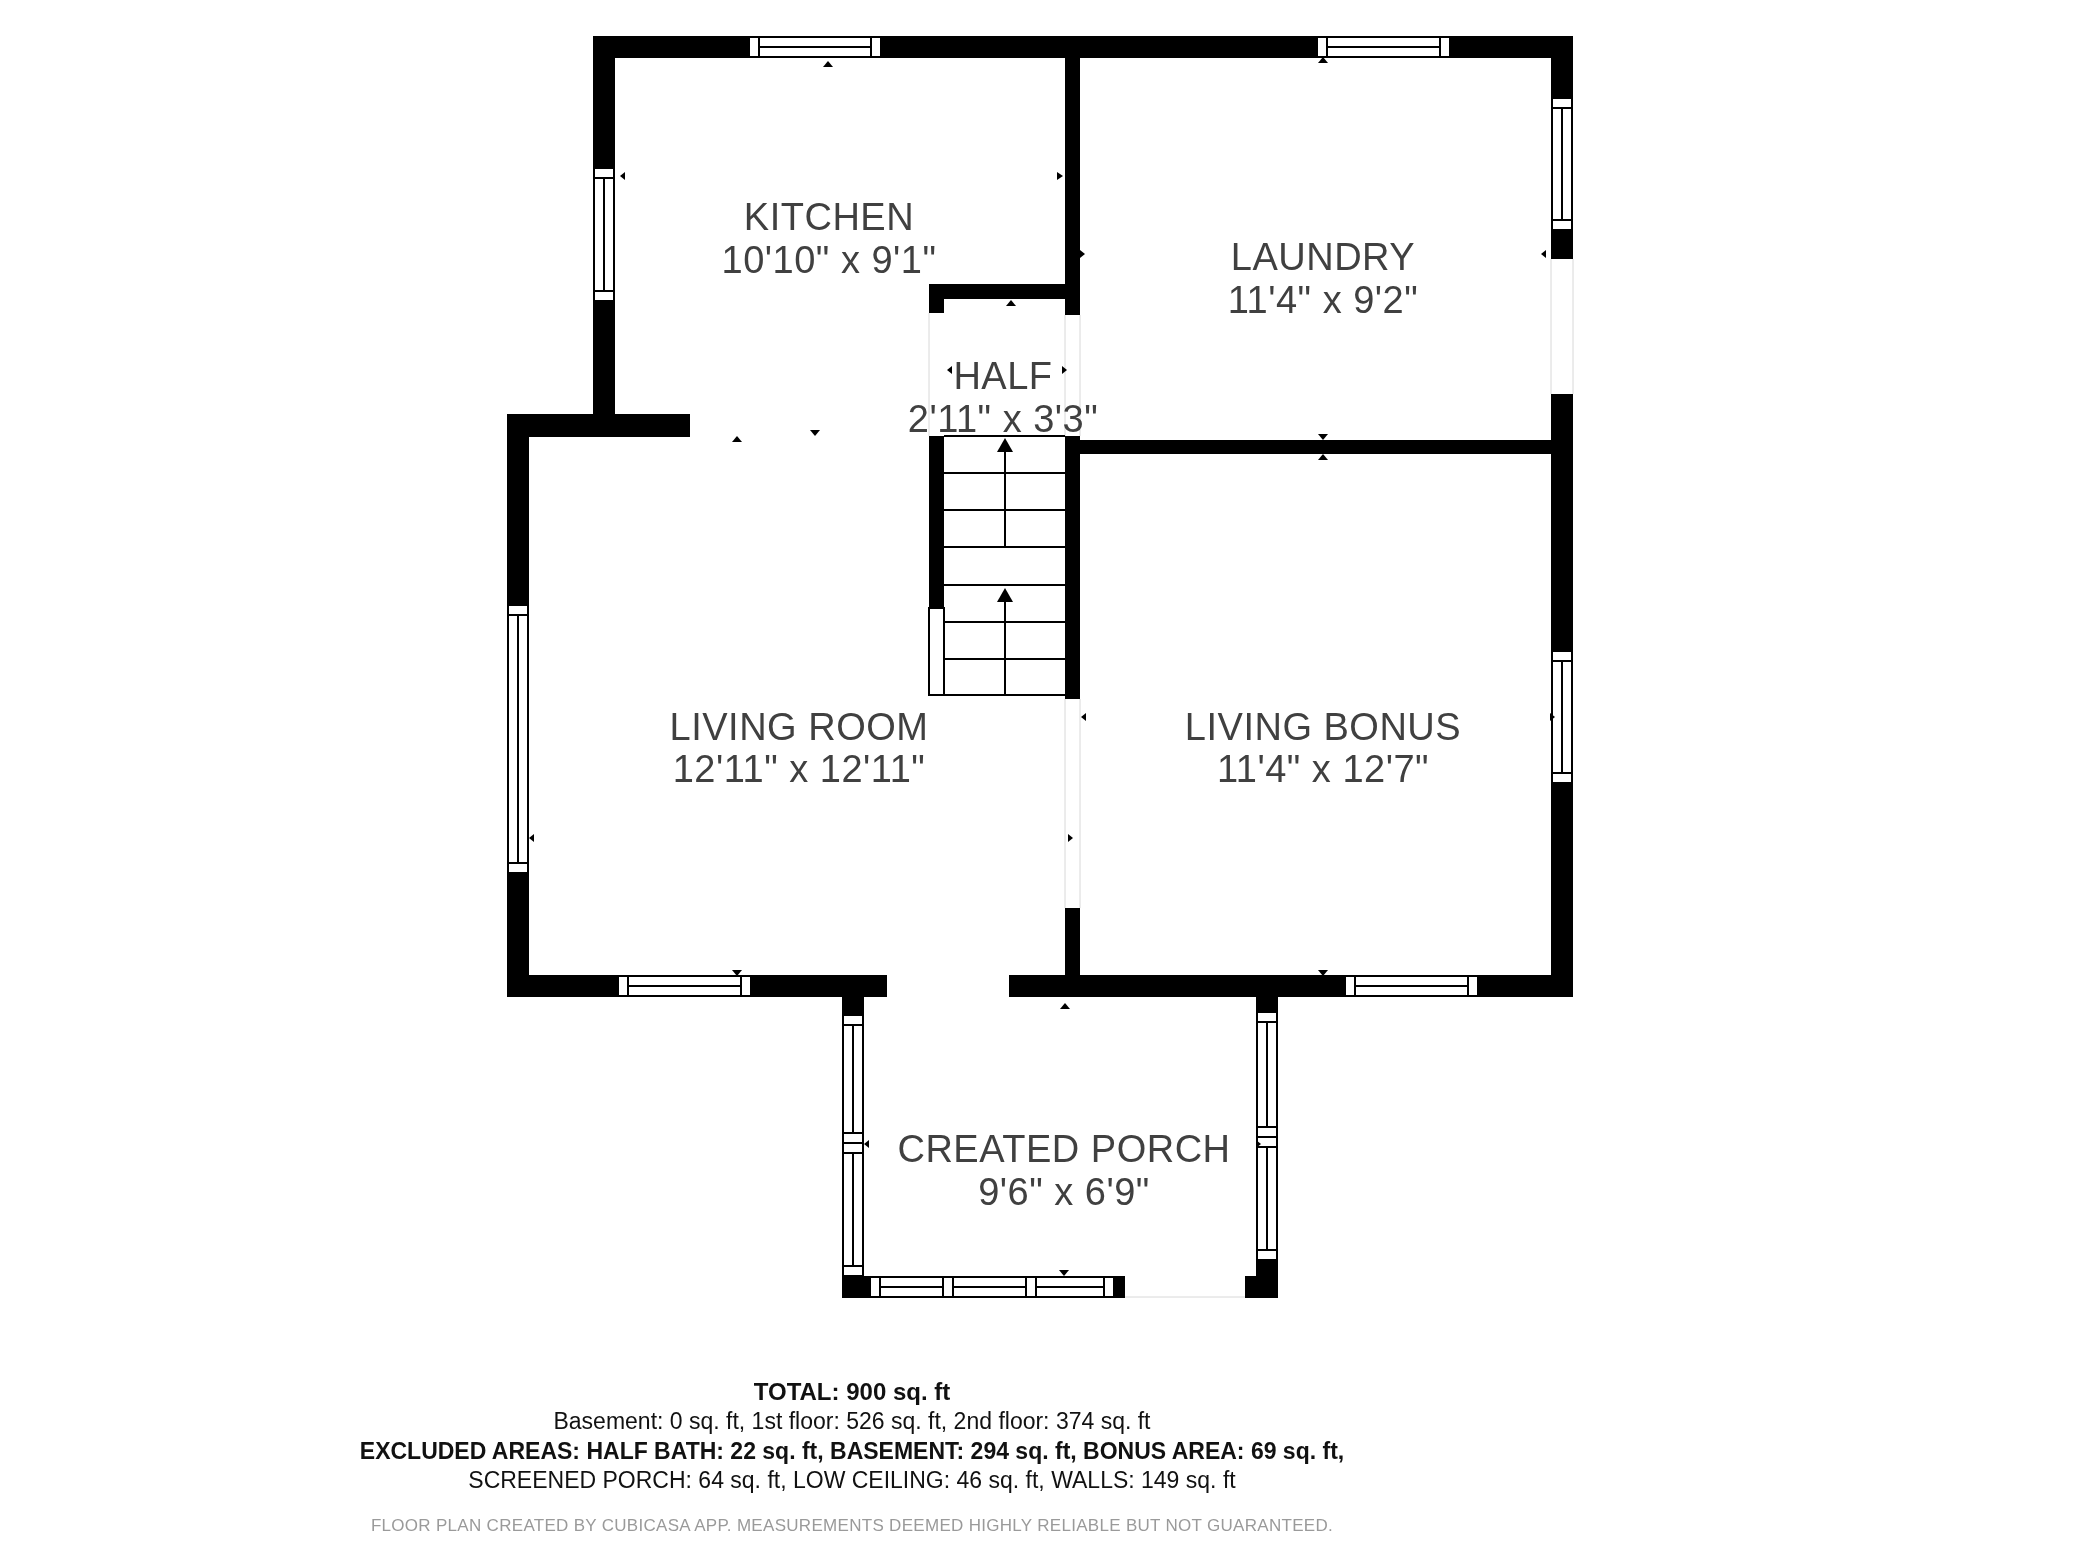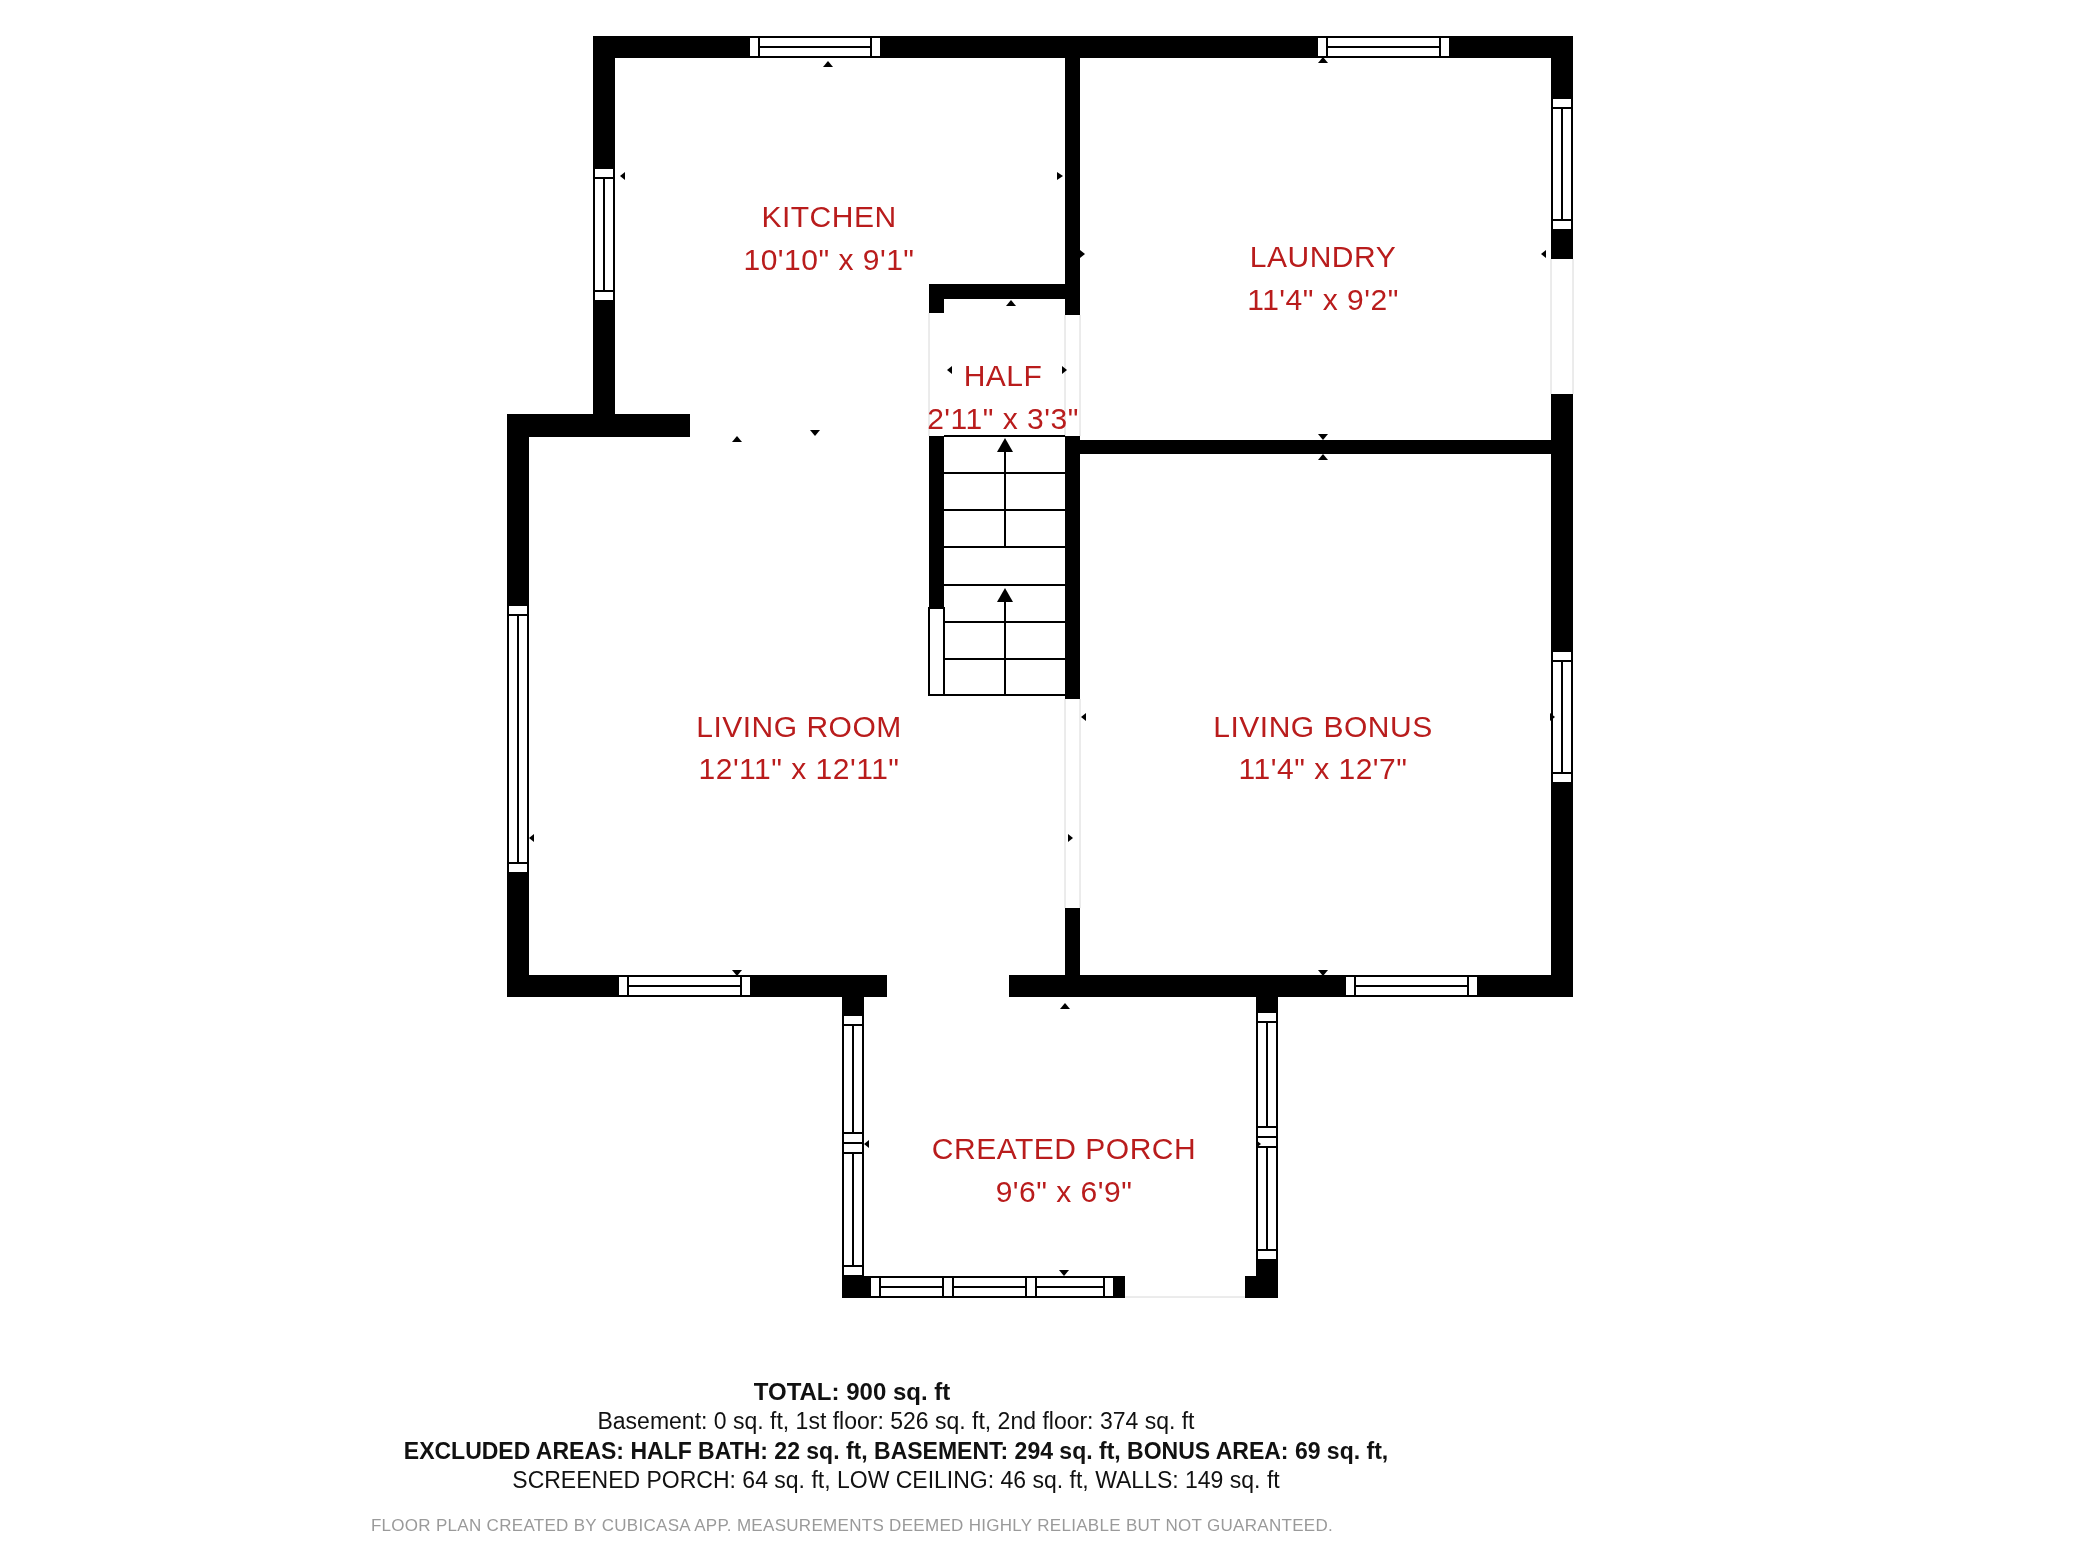--- a/index.html
+++ b/index.html
@@ -1,21 +1,21 @@
 <!DOCTYPE html>
 <html><head>
 <meta charset="utf-8">
 <style>
   html, body { margin:0; padding:0; background:#ffffff; }
   body { width:2080px; height:1560px; position:relative; overflow:hidden; font-family:"Liberation Sans","DejaVu Sans",sans-serif; color:#111; }
   #plan { position:absolute; left:0; top:0; }
-  .label { position:absolute; transform:translate(-50%,-50%); white-space:nowrap; font-size:30px; color:#b91c1c; letter-spacing:0.5px; text-align:center; line-height:1; }
+  .label { position:absolute; transform:translate(-50%,-50%); white-space:nowrap; font-size:38px; color:#404040; letter-spacing:0.5px; text-align:center; line-height:1; }
   .footer { position:absolute; left:0; width:1704px; text-align:center; white-space:nowrap; }
   .f-total { top:1378px; font-size:24px; font-weight:bold; color:#111; }
-  .f-line { font-size:23px; color:#111;padding-left:44px; }
+  .f-line { font-size:23px; color:#111; }
   .f-l2 { top:1408px; }
   .f-l3 { top:1438px;font-weight:bold; }
   .f-l4 { top:1467px; }
   .f-disc { top:1516px; font-size:17px; color:#9a9a9a; letter-spacing:0.3px; }
 </style>
 </head>
 <body>
 
 <svg id="plan" width="2080" height="1560" viewBox="0 0 2080 1560" xmlns="http://www.w3.org/2000/svg">
   <g fill="#000">

